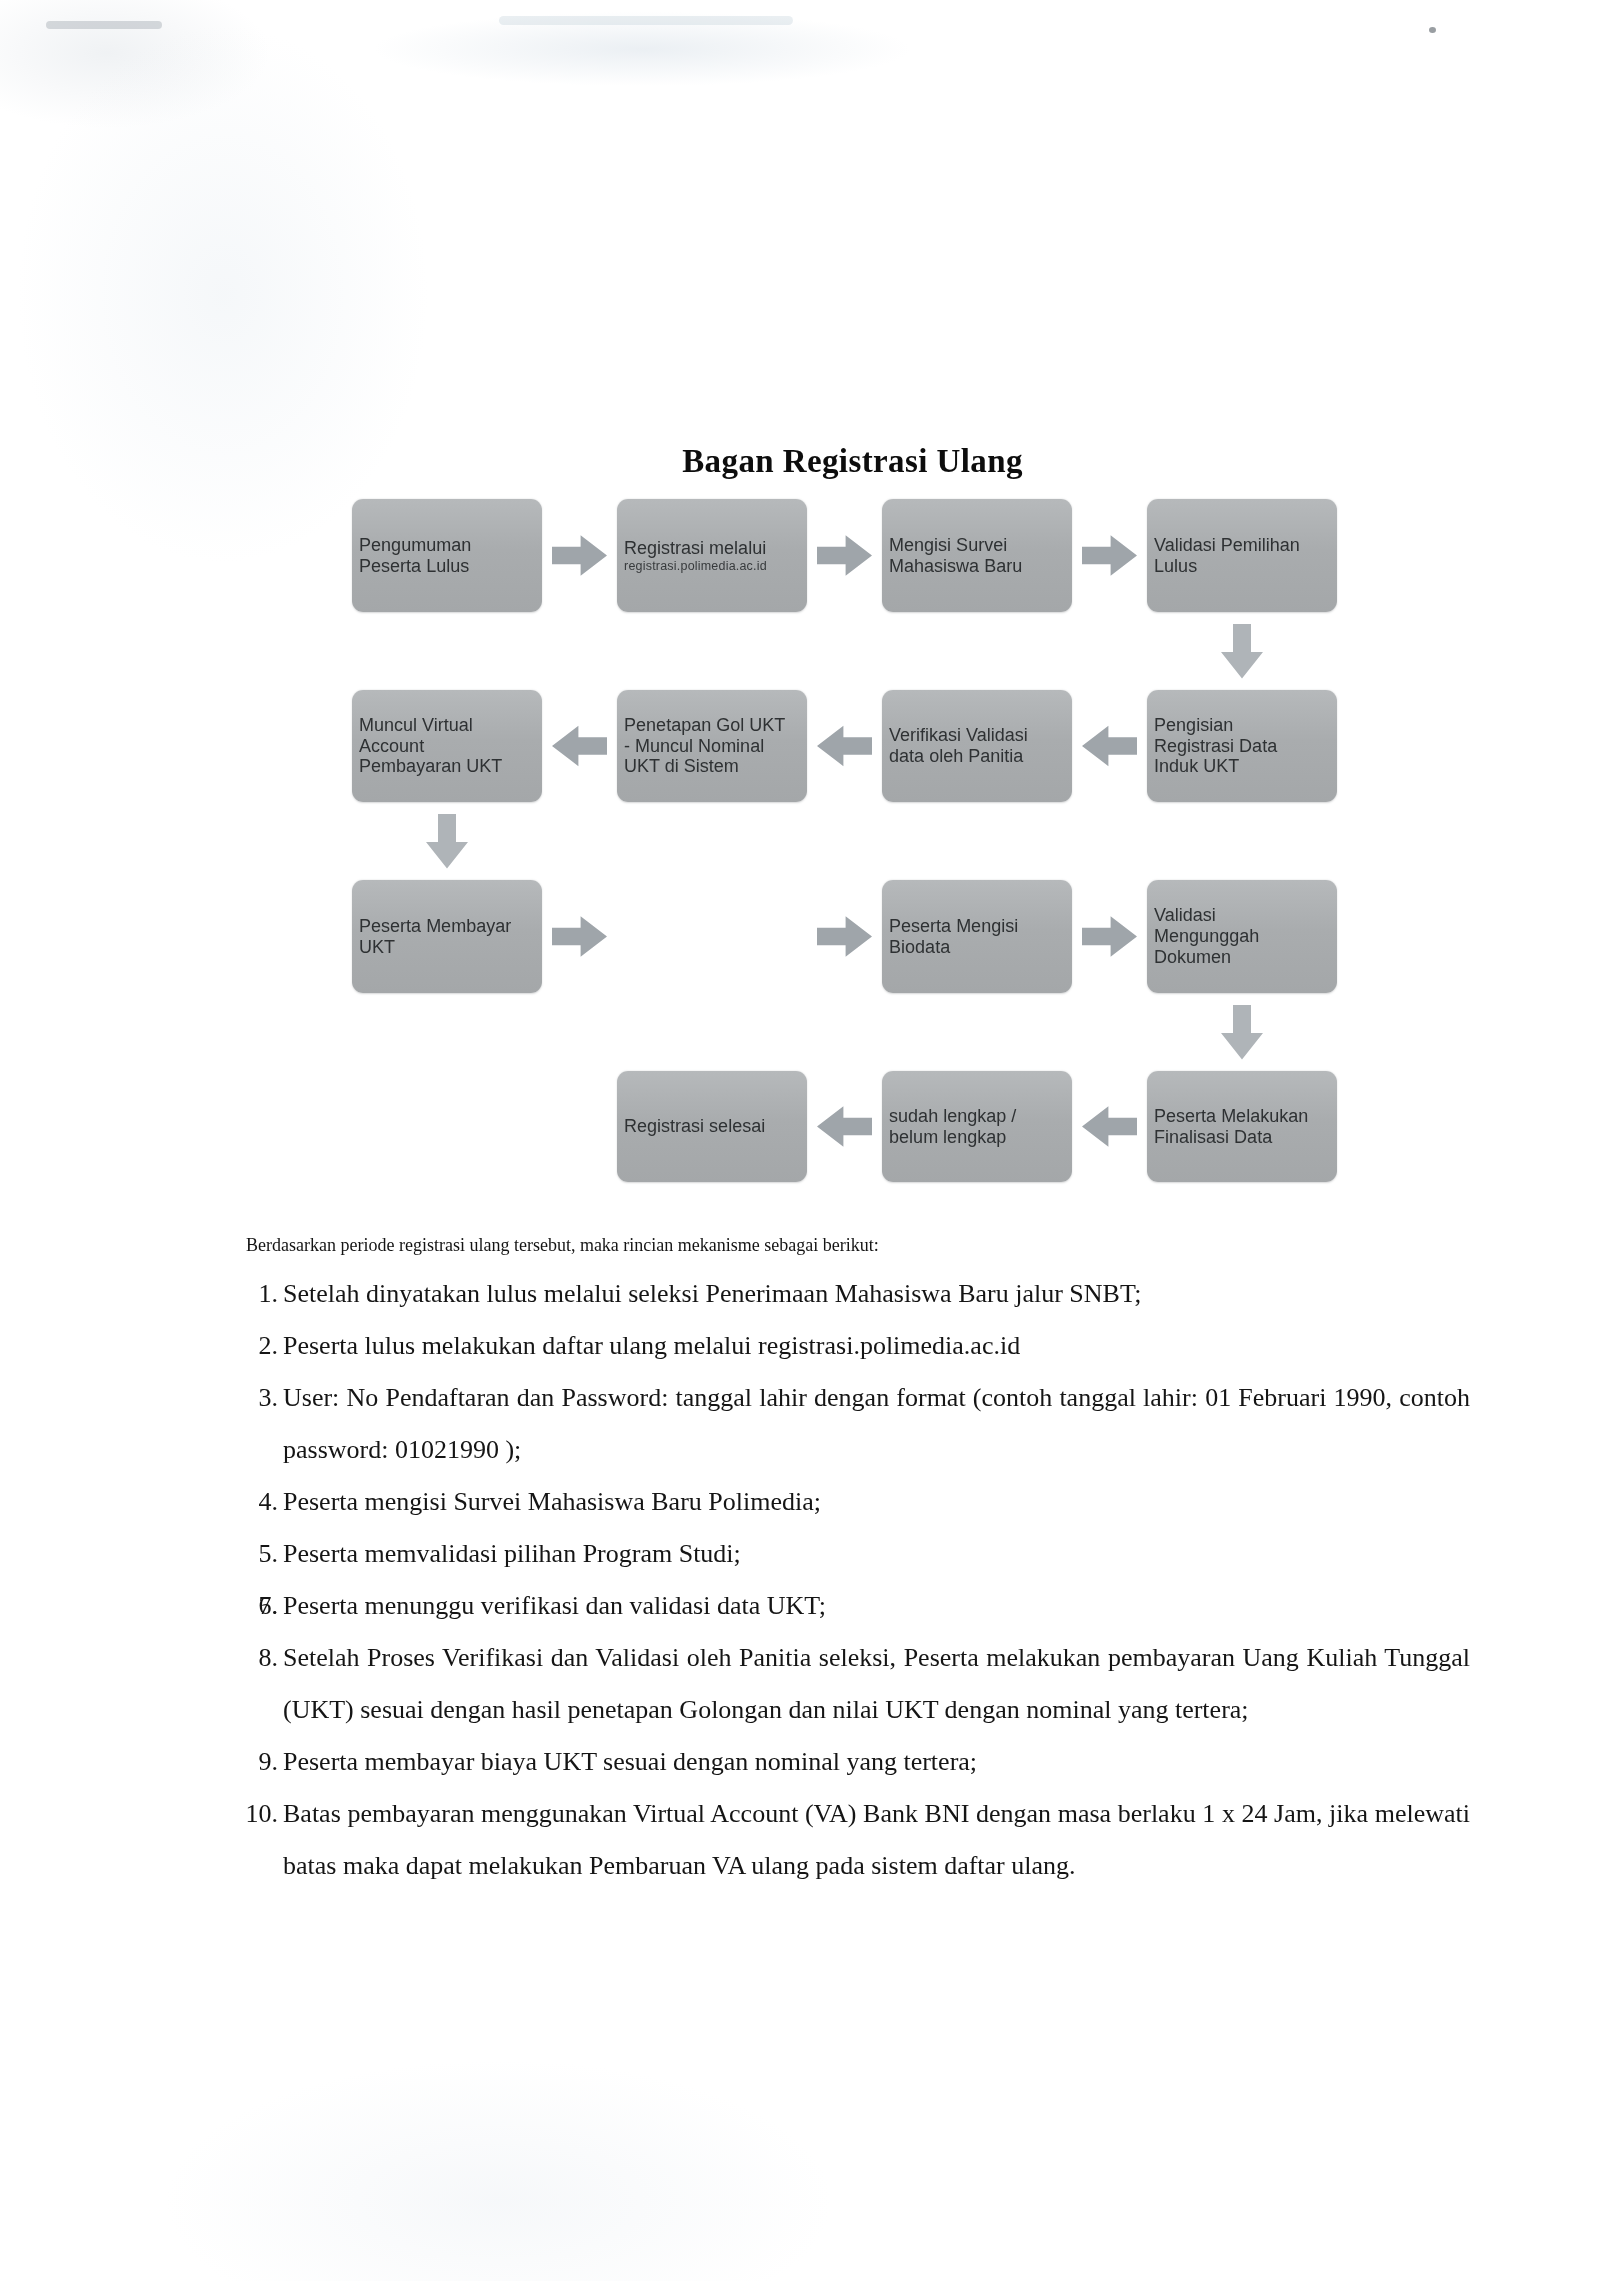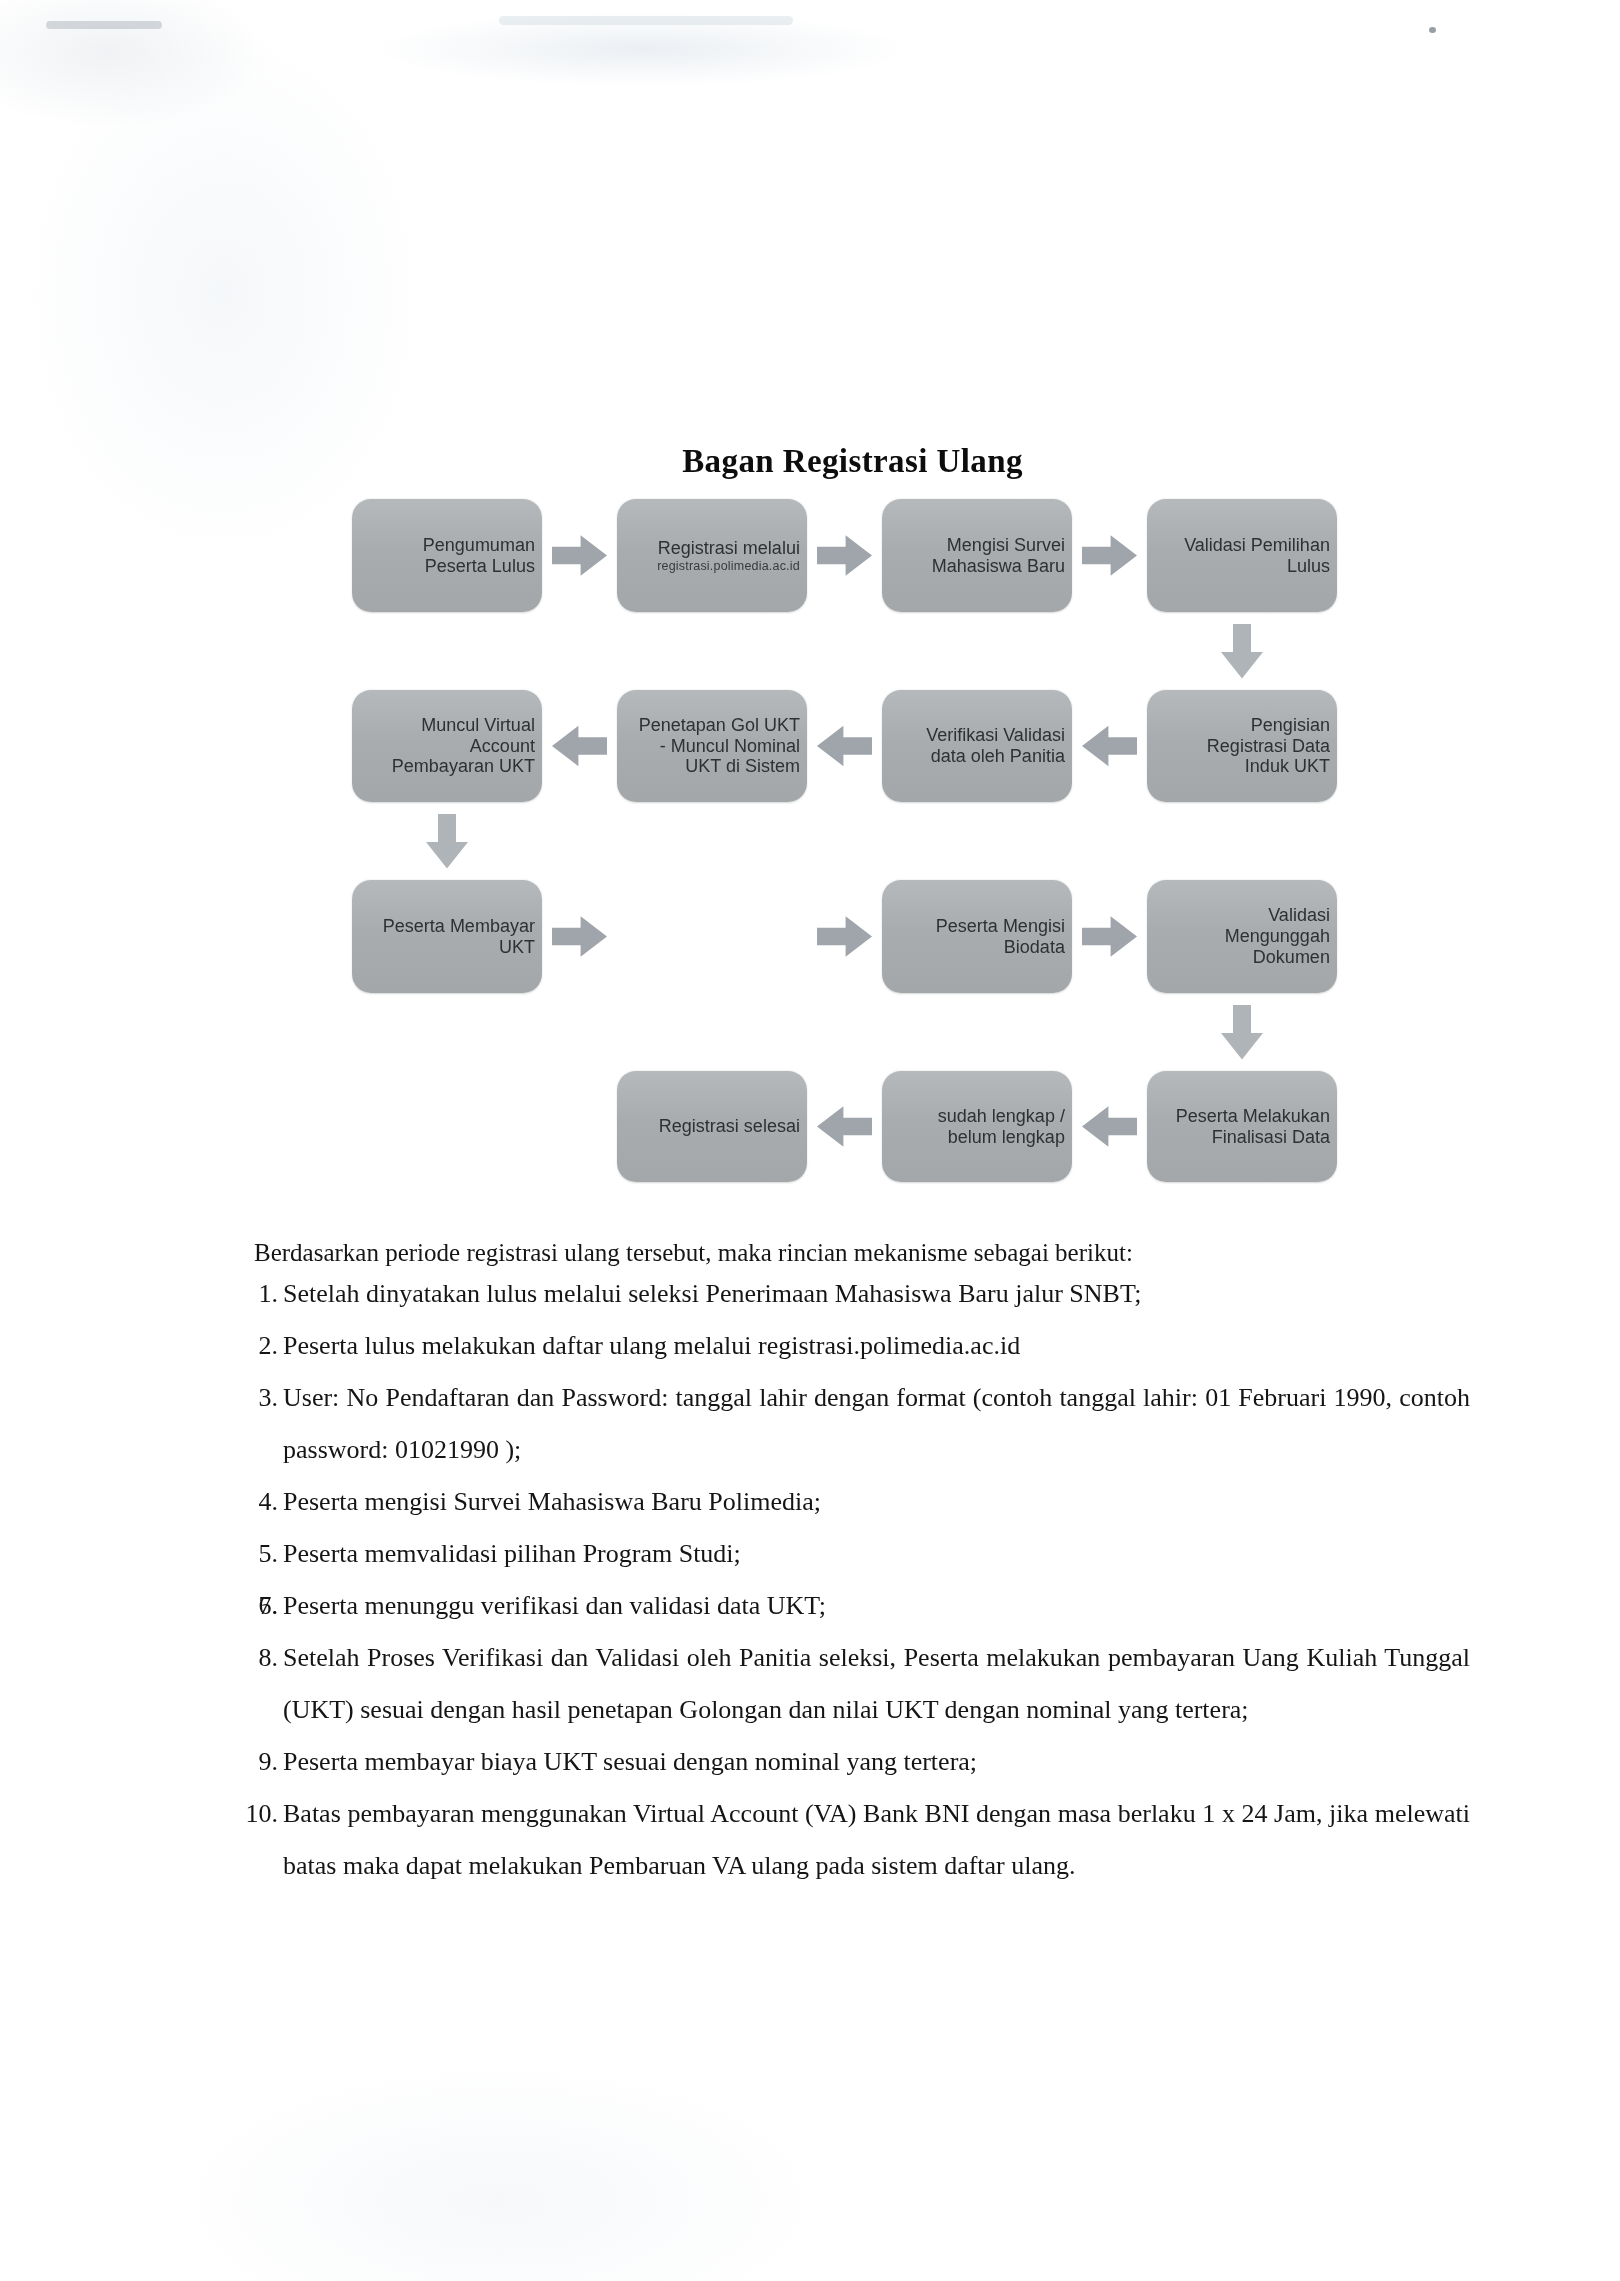--- a/index.html
+++ b/index.html
@@ -31,42 +31,42 @@
     letter-spacing:0.4px;
   }
 
   .chart{
     position:absolute;left:352px;top:499px;
     display:grid;
     grid-template-columns:190px 75px 190px 75px 190px 75px 190px;
     grid-template-rows:113px 78px 112px 78px 113px 78px 111px;
   }
   .box{
-    border-radius:19px;
+    border-radius:11px;
     background:linear-gradient(180deg,var(--box-fill-light) 0%,var(--box-fill) 45%,#a4a7a9 100%);
     color:var(--box-text);
     font-family:"Liberation Sans",sans-serif;
     font-size:18px;line-height:1.16;text-align:center;
-    display:flex;flex-direction:column;justify-content:center;align-items:flex-end;
+    display:flex;flex-direction:column;justify-content:center;align-items:flex-start;
     padding:5.3px 7.1px;box-sizing:border-box;
     box-shadow:0 0.9px 1.8px rgba(90,95,100,.25);
   }
   .box .ln{display:block;}
   .box .sub{font-size:12.5px;letter-spacing:0.2px;opacity:.92;}
   .ar,.al,.ad{align-self:center;justify-self:center;}
   .ar{width:55px;height:48px;background:var(--arrow-fill);
       clip-path:polygon(0 32%,52% 32%,52% 8%,100% 50%,52% 92%,52% 68%,0 68%);}
   .al{width:55px;height:48px;background:var(--arrow-fill);
       clip-path:polygon(100% 32%,48% 32%,48% 8%,0 50%,48% 92%,48% 68%,100% 68%);}
   .ad{width:50px;height:55px;background:var(--arrow-down-fill);
       clip-path:polygon(32% 0,68% 0,68% 52%,92% 52%,50% 100%,8% 52%,32% 52%);}
 
   .intro{
-    position:absolute;left:242px;top:1215px;width:1239px;margin:12px;
-    font-size:25px;line-height:52px;
+    position:absolute;left:242px;top:1215px;width:1239px;margin:4px;
+    font-size:18px;line-height:52px;
   }
   .items{position:absolute;left:242px;top:1268px;width:1228px;}
   .item{
     position:relative;padding-left:41px;margin:0;
     font-size:26px;line-height:52px;text-align:justify;
   }
   .item .num{position:absolute;left:0;top:0;width:36px;text-align:right;}
   .item b{font-weight:normal;}
 </style>
 </head>

